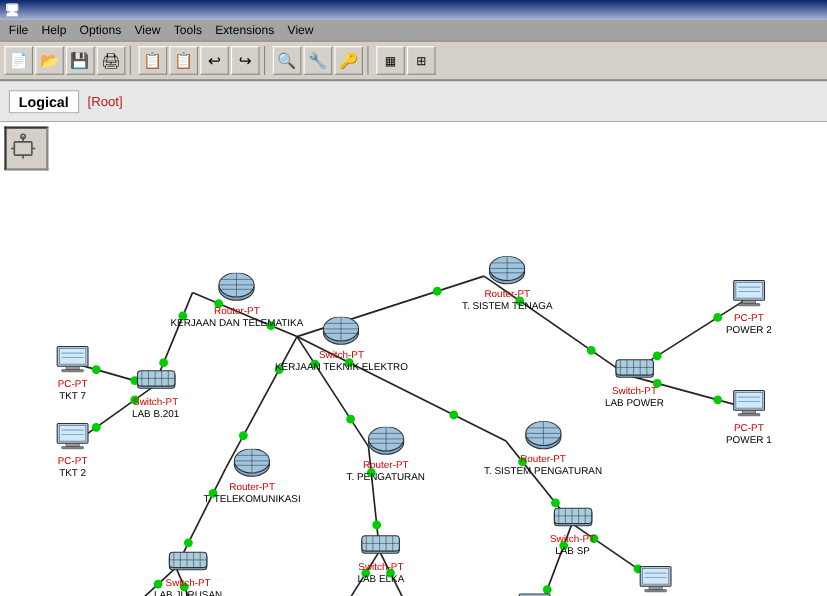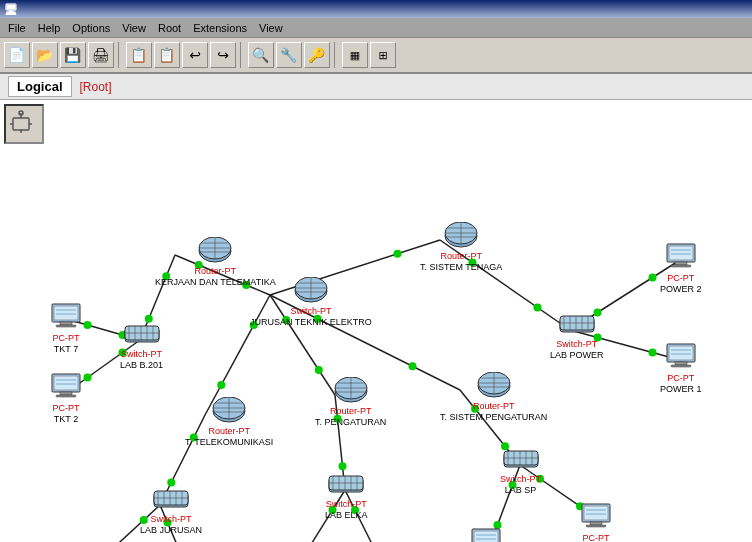--- a/index.html
+++ b/index.html
@@ -50,21 +50,21 @@
       border-top: 1px solid #fff;
       border-left: 1px solid #fff;
       display: flex; align-items: center; justify-content: center;
       cursor: pointer;
       font-size: 14px;
     }
     .toolbar-separator { width: 4px; height: 26px; border-left: 1px solid #888; margin: 0 2px; }
 
     
     #logicalbar {
-      height: 26px;
+      height: 37px;
       background: #e8e8e8;
       border-bottom: 1px solid #aaa;
       display: flex;
       align-items: center;
       padding: 0 8px;
       gap: 8px;
     }
     #logical-label {
       font-weight: bold;
       font-size: 13px;
@@ -129,21 +129,21 @@
 
 <div id="titlebar">
   <span>🖥</span>
 </div>
 
 <div id="menubar">
   <span class="menu-item">File</span>
   <span class="menu-item">Help</span>
   <span class="menu-item">Options</span>
   <span class="menu-item">View</span>
-  <span class="menu-item">Root</span>
+  <span class="menu-item">Tools</span>
   <span class="menu-item">Extensions</span>
   <span class="menu-item">View</span>
 </div>
 
 <div id="toolbar">
   <div class="toolbar-btn">📄</div>
   <div class="toolbar-btn">📂</div>
   <div class="toolbar-btn">💾</div>
   <div class="toolbar-btn">🖨</div>
   <div class="toolbar-separator"></div>
@@ -246,21 +246,21 @@
         <svg width="36" height="28" viewBox="0 0 36 28">
     <ellipse cx="18" cy="14" rx="16" ry="11" fill="#7eaacc" stroke="#333" stroke-width="1"></ellipse>
     <ellipse cx="18" cy="11" rx="16" ry="11" fill="#9ec4e0" stroke="#333" stroke-width="1"></ellipse>
     <line x1="2" y1="11" x2="34" y2="11" stroke="#333" stroke-width="0.5"></line>
     <line x1="4" y1="6" x2="32" y2="6" stroke="#333" stroke-width="0.5"></line>
     <line x1="18" y1="0" x2="18" y2="22" stroke="#333" stroke-width="0.5"></line>
     <line x1="3" y1="15" x2="33" y2="15" stroke="#333" stroke-width="0.5"></line>
   </svg>
       </div>
       <div class="device-label">Switch-PT</div>
-      <div class="device-name">JURUSAN TEKNIK ELEKTRO</div>
+      <div class="device-name">KERJAAN TEKNIK ELEKTRO</div>
     </div>
     <div class="device" style="left: 155px; top: 137px;">
       <div class="device-icon">
         <svg width="36" height="28" viewBox="0 0 36 28">
     <ellipse cx="18" cy="14" rx="16" ry="11" fill="#7eaacc" stroke="#333" stroke-width="1"></ellipse>
     <ellipse cx="18" cy="11" rx="16" ry="11" fill="#9ec4e0" stroke="#333" stroke-width="1"></ellipse>
     <line x1="2" y1="11" x2="34" y2="11" stroke="#333" stroke-width="0.5"></line>
     <line x1="4" y1="6" x2="32" y2="6" stroke="#333" stroke-width="0.5"></line>
     <line x1="18" y1="0" x2="18" y2="22" stroke="#333" stroke-width="0.5"></line>
     <line x1="3" y1="15" x2="33" y2="15" stroke="#333" stroke-width="0.5"></line>

